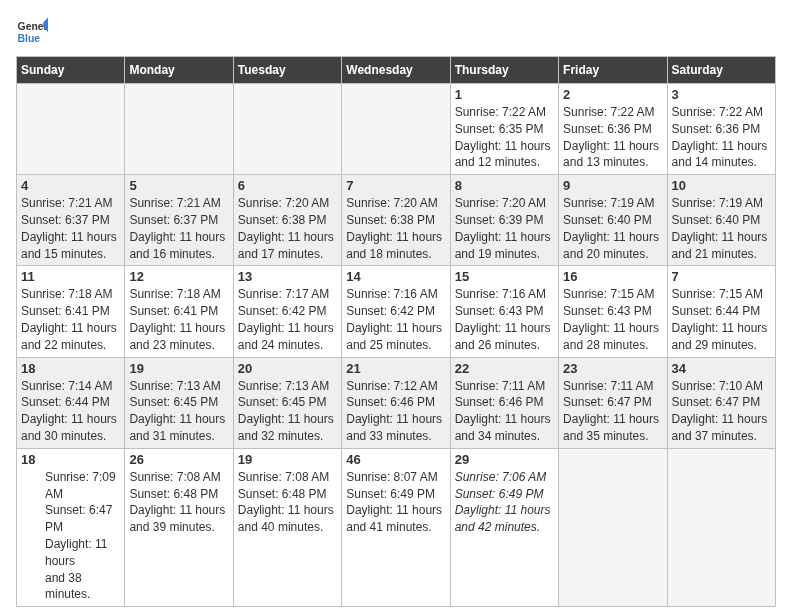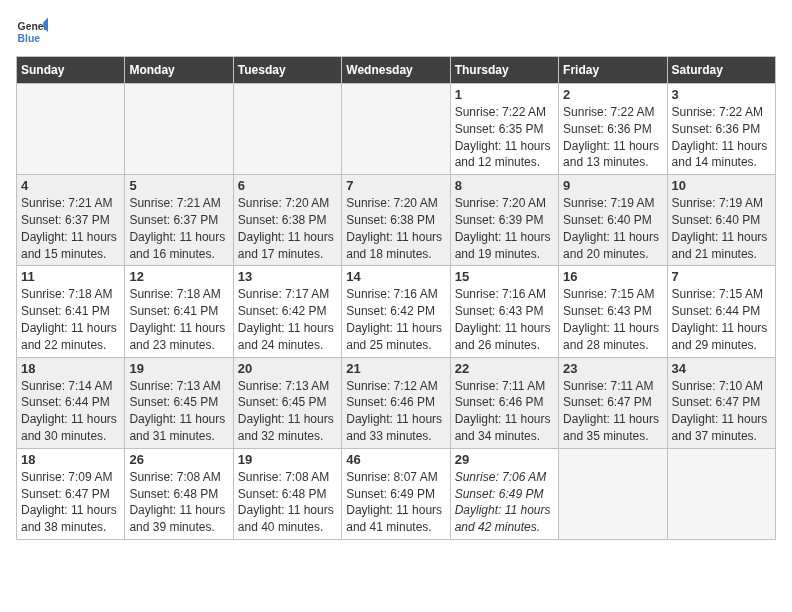--- a/index.html
+++ b/index.html
@@ -283,21 +283,21 @@
           <span class="day-number">34</span>
           <div class="day-info" style="white-space: pre-line;">Sunrise: 7:10 AM
 Sunset: 6:47 PM
 Daylight: 11 hours
 and 37 minutes.</div>
         </td>
       </tr>
       <tr>
         <td>
           <span class="day-number">18</span>
-          <div class="day-info" style="white-space: pre-line;">Sunrise: 7:09 AM
+          <div class="day-info" style="white-space: pre-line; margin-left: 24px;">Sunrise: 7:09 AM
 Sunset: 6:47 PM
 Daylight: 11 hours
 and 38 minutes.</div>
         </td>
         <td>
           <span class="day-number">26</span>
           <div class="day-info" style="white-space: pre-line;">Sunrise: 7:08 AM
 Sunset: 6:48 PM
 Daylight: 11 hours
 and 39 minutes.</div>

